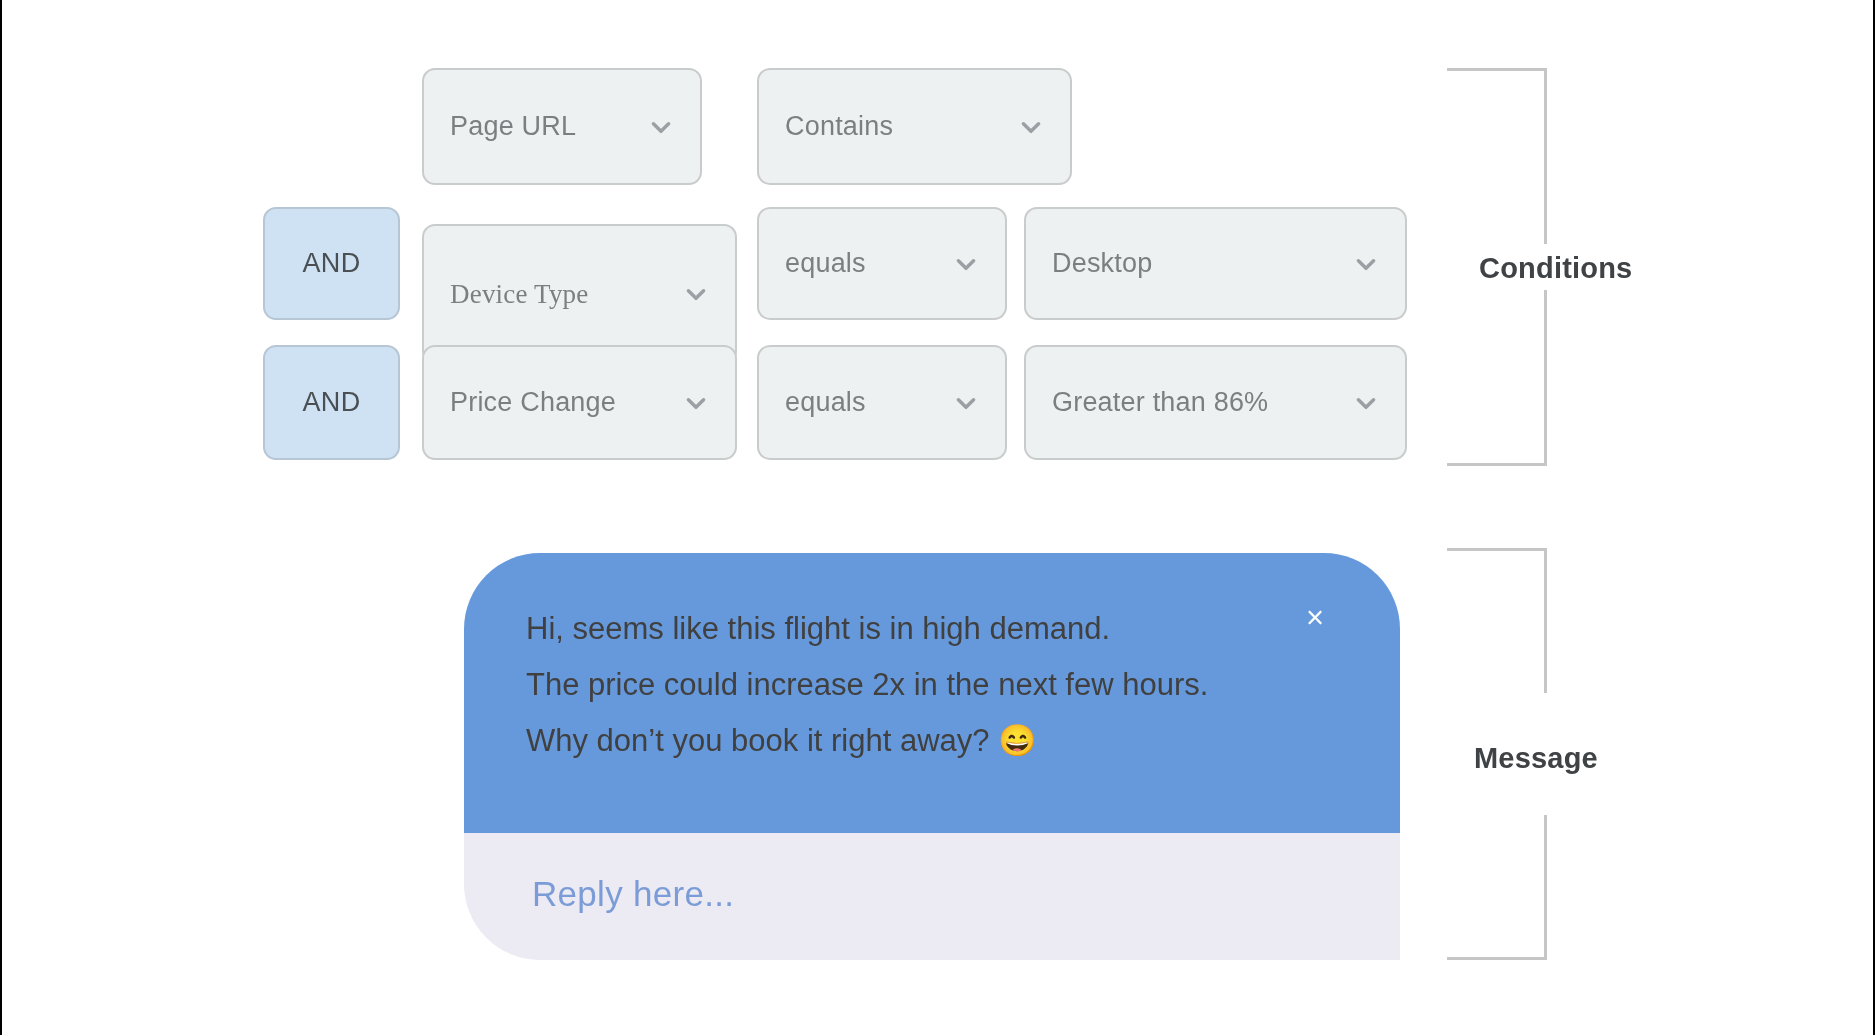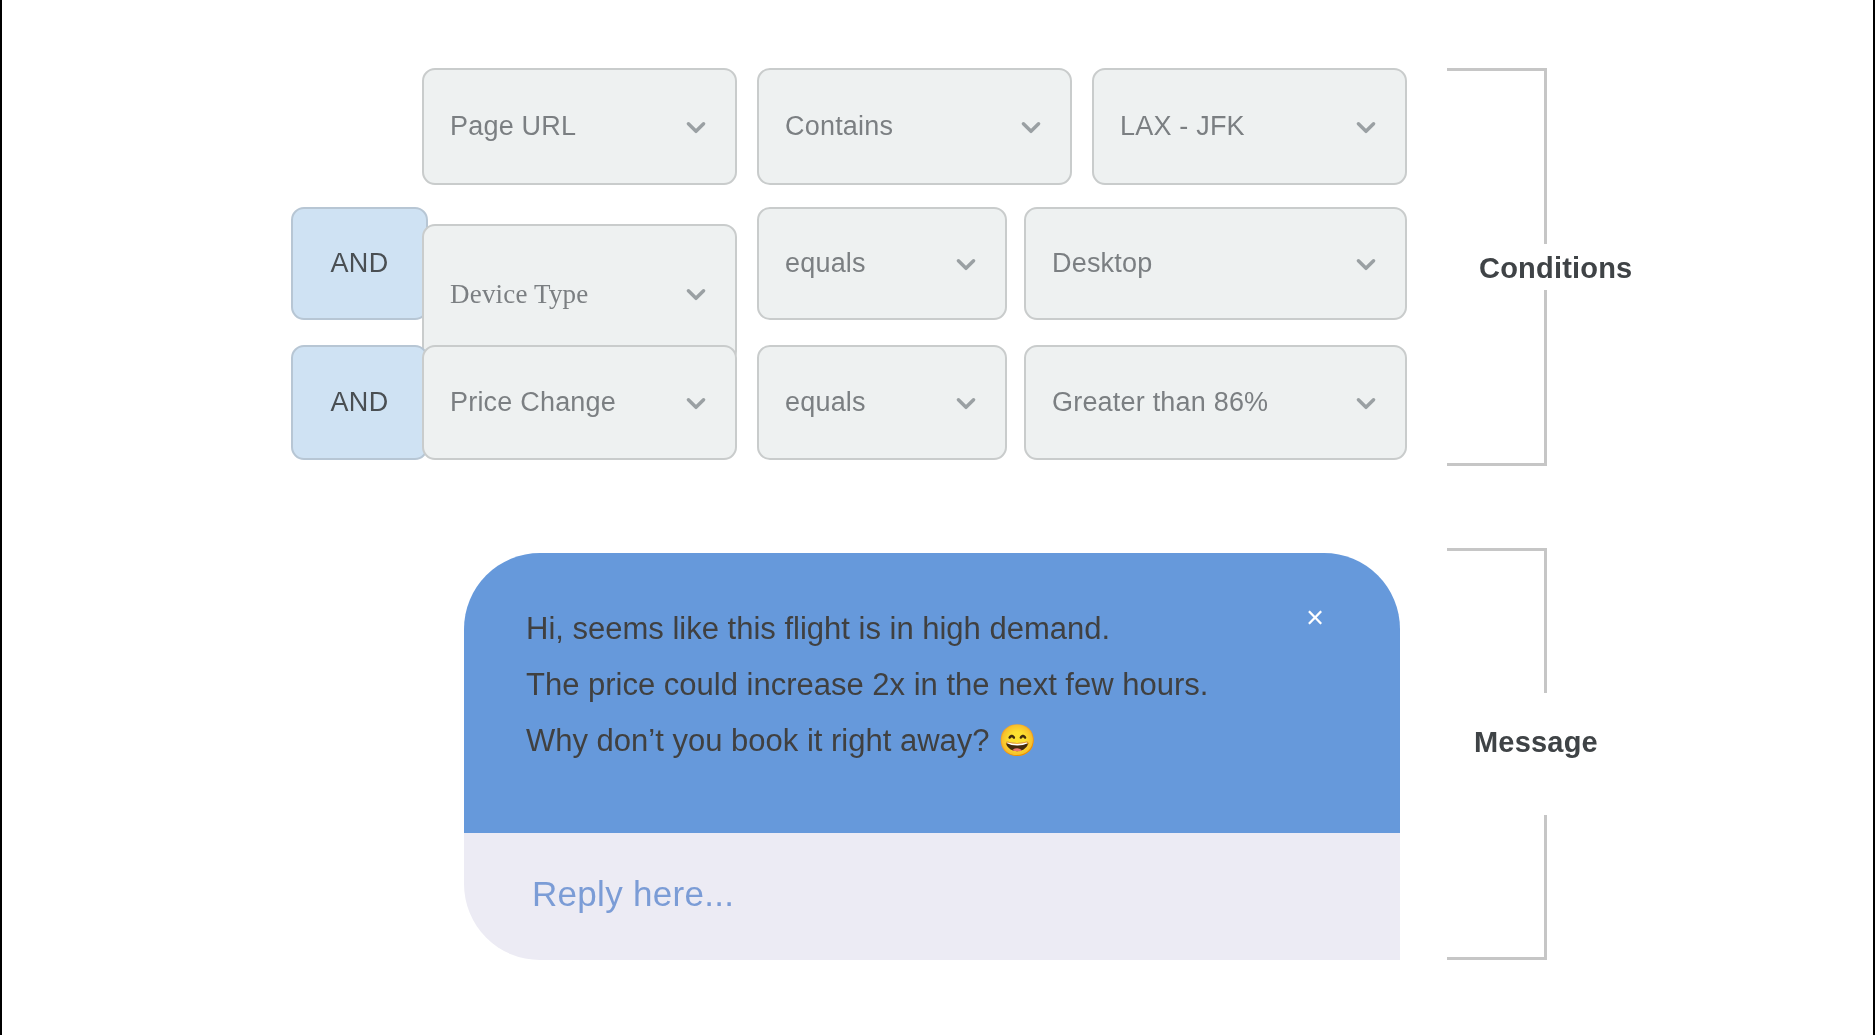--- a/index.html
+++ b/index.html
@@ -53,21 +53,20 @@
     background: #cfe2f3;
     border: 2px solid #b7c6d4;
     border-radius: 13px;
     box-sizing: border-box;
     display: flex;
     align-items: center;
     justify-content: center;
     font-size: 27px;
     color: #4a4f53;
     letter-spacing: 0.4px;
-    margin-left: 28px;
   }
 
   
   .bracket {
     position: absolute;
   }
   .bracket .seg {
     position: absolute;
     border-right: 3px solid #c6c6c6;
     border-top: 3px solid #c6c6c6;
@@ -140,40 +139,34 @@
     font-size: 35px;
     color: #7b9cd6;
     letter-spacing: 0.3px;
   }
 </style>
 </head>
 <body>
 
 <div id="canvas">
 
-  <div class="dropdown" style="left:420px; top:68px; width:315px; height:117px;">
+  <div class="dropdown" style="left:420px; top:68px; width:280px; height:117px;">
     <span class="dd-label">Page URL</span>
     <svg class="chev" viewBox="0 0 24 24" fill="none">
       <path d="M5 9 L12 16 L19 9" stroke="currentColor" stroke-width="3.2" stroke-linecap="round" stroke-linejoin="round"></path>
     </svg>
   </div>
 
   <div class="dropdown" style="left:755px; top:68px; width:315px; height:117px;">
     <span class="dd-label">Contains</span>
     <svg class="chev" viewBox="0 0 24 24" fill="none">
       <path d="M5 9 L12 16 L19 9" stroke="currentColor" stroke-width="3.2" stroke-linecap="round" stroke-linejoin="round"></path>
     </svg>
   </div>
 
-  <div class="dropdown" style="left:1090px; top:68px; width:315px; height:117px;">
-    <span class="dd-label">LAX - JFK</span>
-    <svg class="chev" viewBox="0 0 24 24" fill="none">
-      <path d="M5 9 L12 16 L19 9" stroke="currentColor" stroke-width="3.2" stroke-linecap="round" stroke-linejoin="round"></path>
-    </svg>
-  </div>
 
   <div class="and-badge" style="left:261px; top:207px; width:137px; height:113px;">AND</div>
 
   <div class="dropdown" style="left:420px; top:224px; width:315px; height:140px;font-family:Liberation Serif, serif;">
     <span class="dd-label">Device Type</span>
     <svg class="chev" viewBox="0 0 24 24" fill="none">
       <path d="M5 9 L12 16 L19 9" stroke="currentColor" stroke-width="3.2" stroke-linecap="round" stroke-linejoin="round"></path>
     </svg>
   </div>
 
@@ -230,15 +223,15 @@
   </div>
 
   <div id="reply-area">
     <div id="reply-placeholder">Reply here...</div>
   </div>
 
   <div class="bracket" style="left:1445px; top:548px; width:100px; height:412px;">
     <div class="seg top" style="height:145px;"></div>
     <div class="seg bot" style="height:145px;"></div>
   </div>
-  <div class="bracket-label" style="left:1472px; top:726px;">Message</div>
+  <div class="bracket-label" style="left:1472px; top:742px;">Message</div>
 
 </div>
 
 </body></html>

